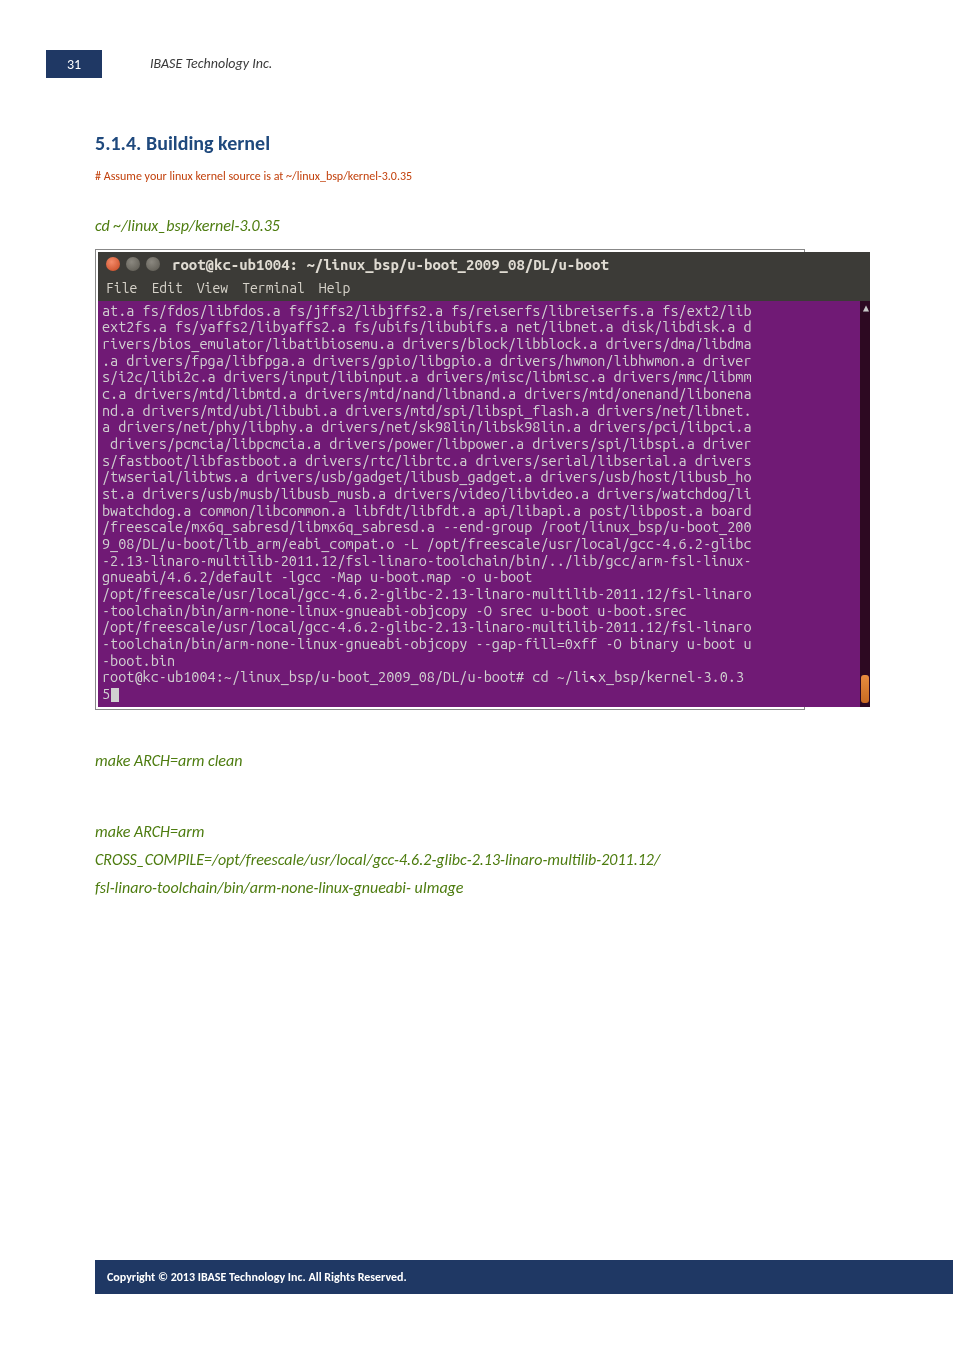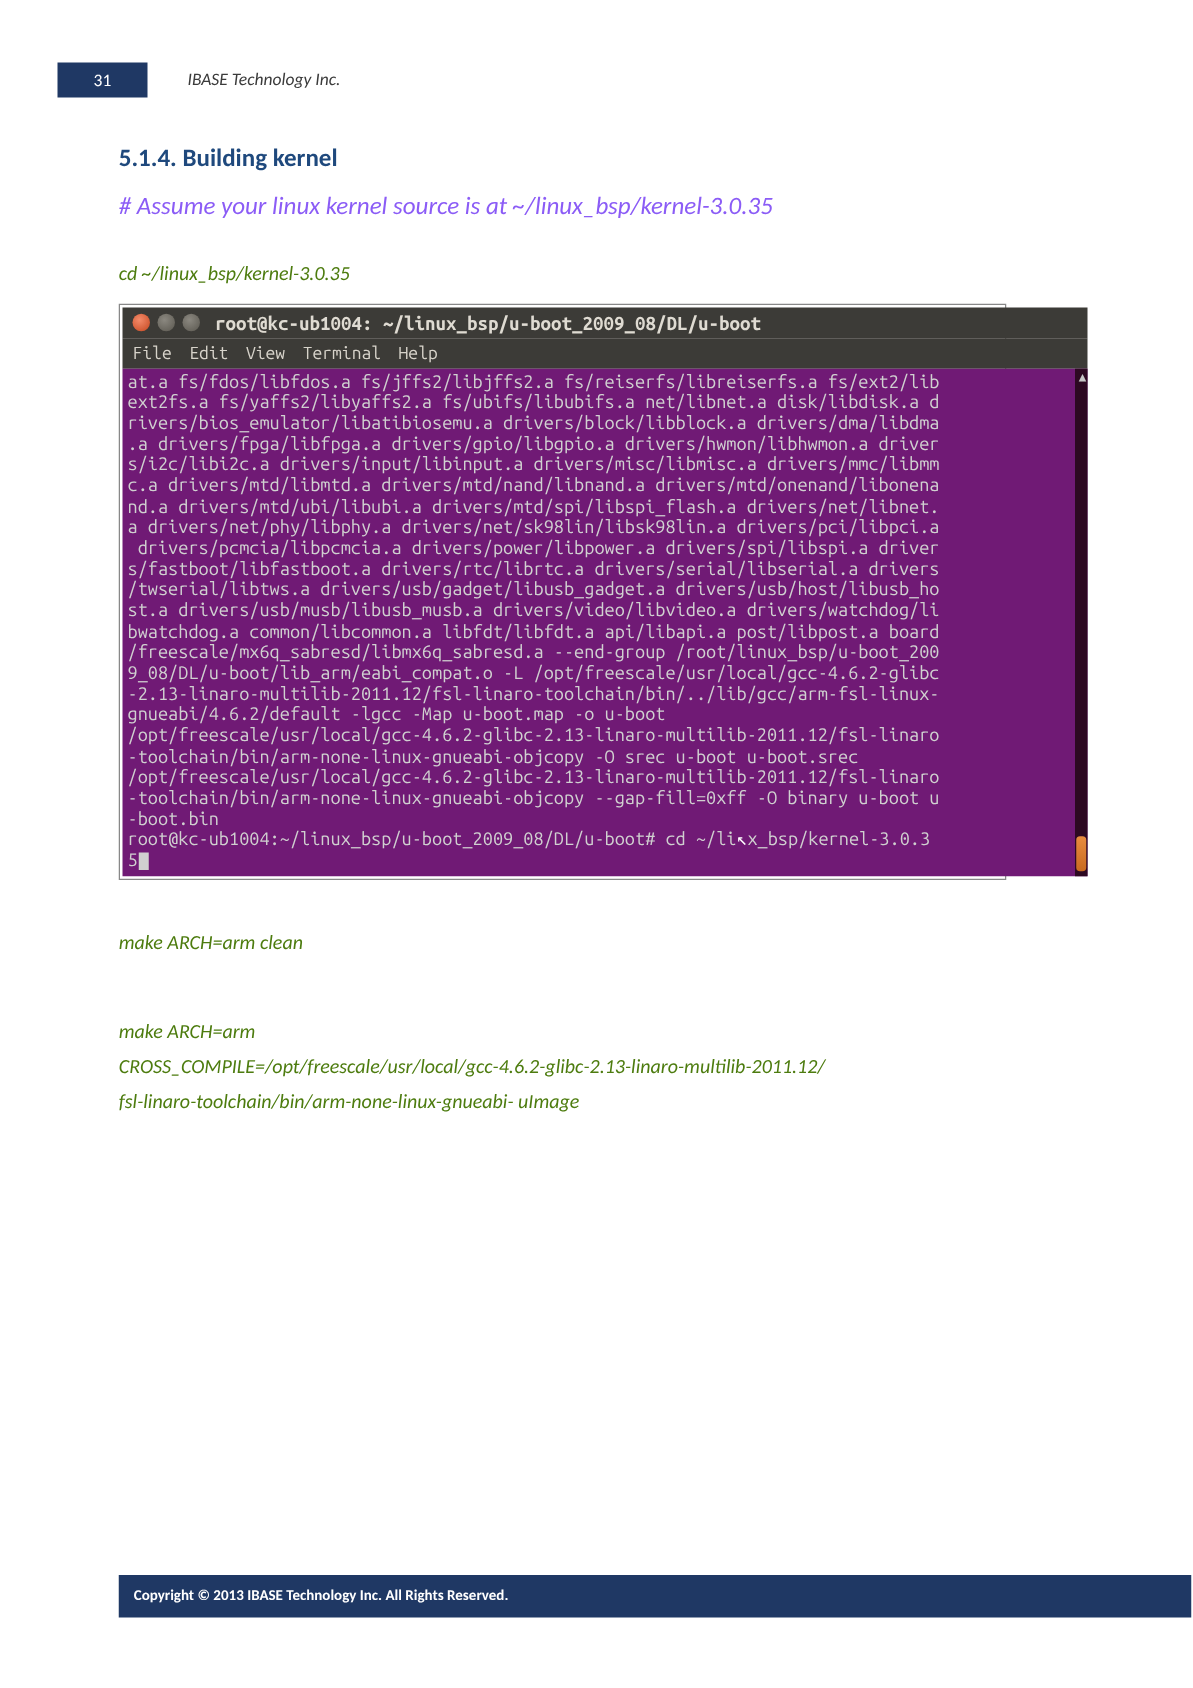--- a/index.html
+++ b/index.html
@@ -9,54 +9,53 @@
     height: 1350px;
     background: #ffffff;
     font-family: Calibri, "Segoe UI", Arial, sans-serif;
     color: #222;
     position: relative;
   }
   .page-num-tab {
     position: absolute;
     left: 46px;
     top: 50px;
-    width: 72px;
+    width: 56px;
     height: 28px;
     background: #1f3864;
     color: #fff;
     font-size: 14px;
     display: flex;
     align-items: center;
     justify-content: center;
   }
   .company-header {
     position: absolute;
     left: 150px;
     top: 55px;
     font-size: 14px;
     color: #3b3b3b;
     font-style: italic;
   }
   .content {
     position: absolute;
     left: 95px;
-    top: 115px;
+    top: 131px;
     width: 790px;
   }
   .section-heading {
     color: #1f497d;
     font-weight: 700;
     font-size: 20px;
     margin: 0 0 14px 0;
   }
   .body-text {
-    font-size: 20px;
-    color: #8b5cf6;
+    font-size: 12px;
+    color: #c2410c;
     margin: 0 0 30px 0;
-    font-style: italic;
   }
   .italic-cmd {
     font-style: italic;
     font-size: 16px;
     color: #4d7c0f;
     margin: 0 0 10px 0;
     line-height: 1.6;
   }
   .mb-big { margin-bottom: 46px; margin-top: 21px; }
   .terminal-wrap {

